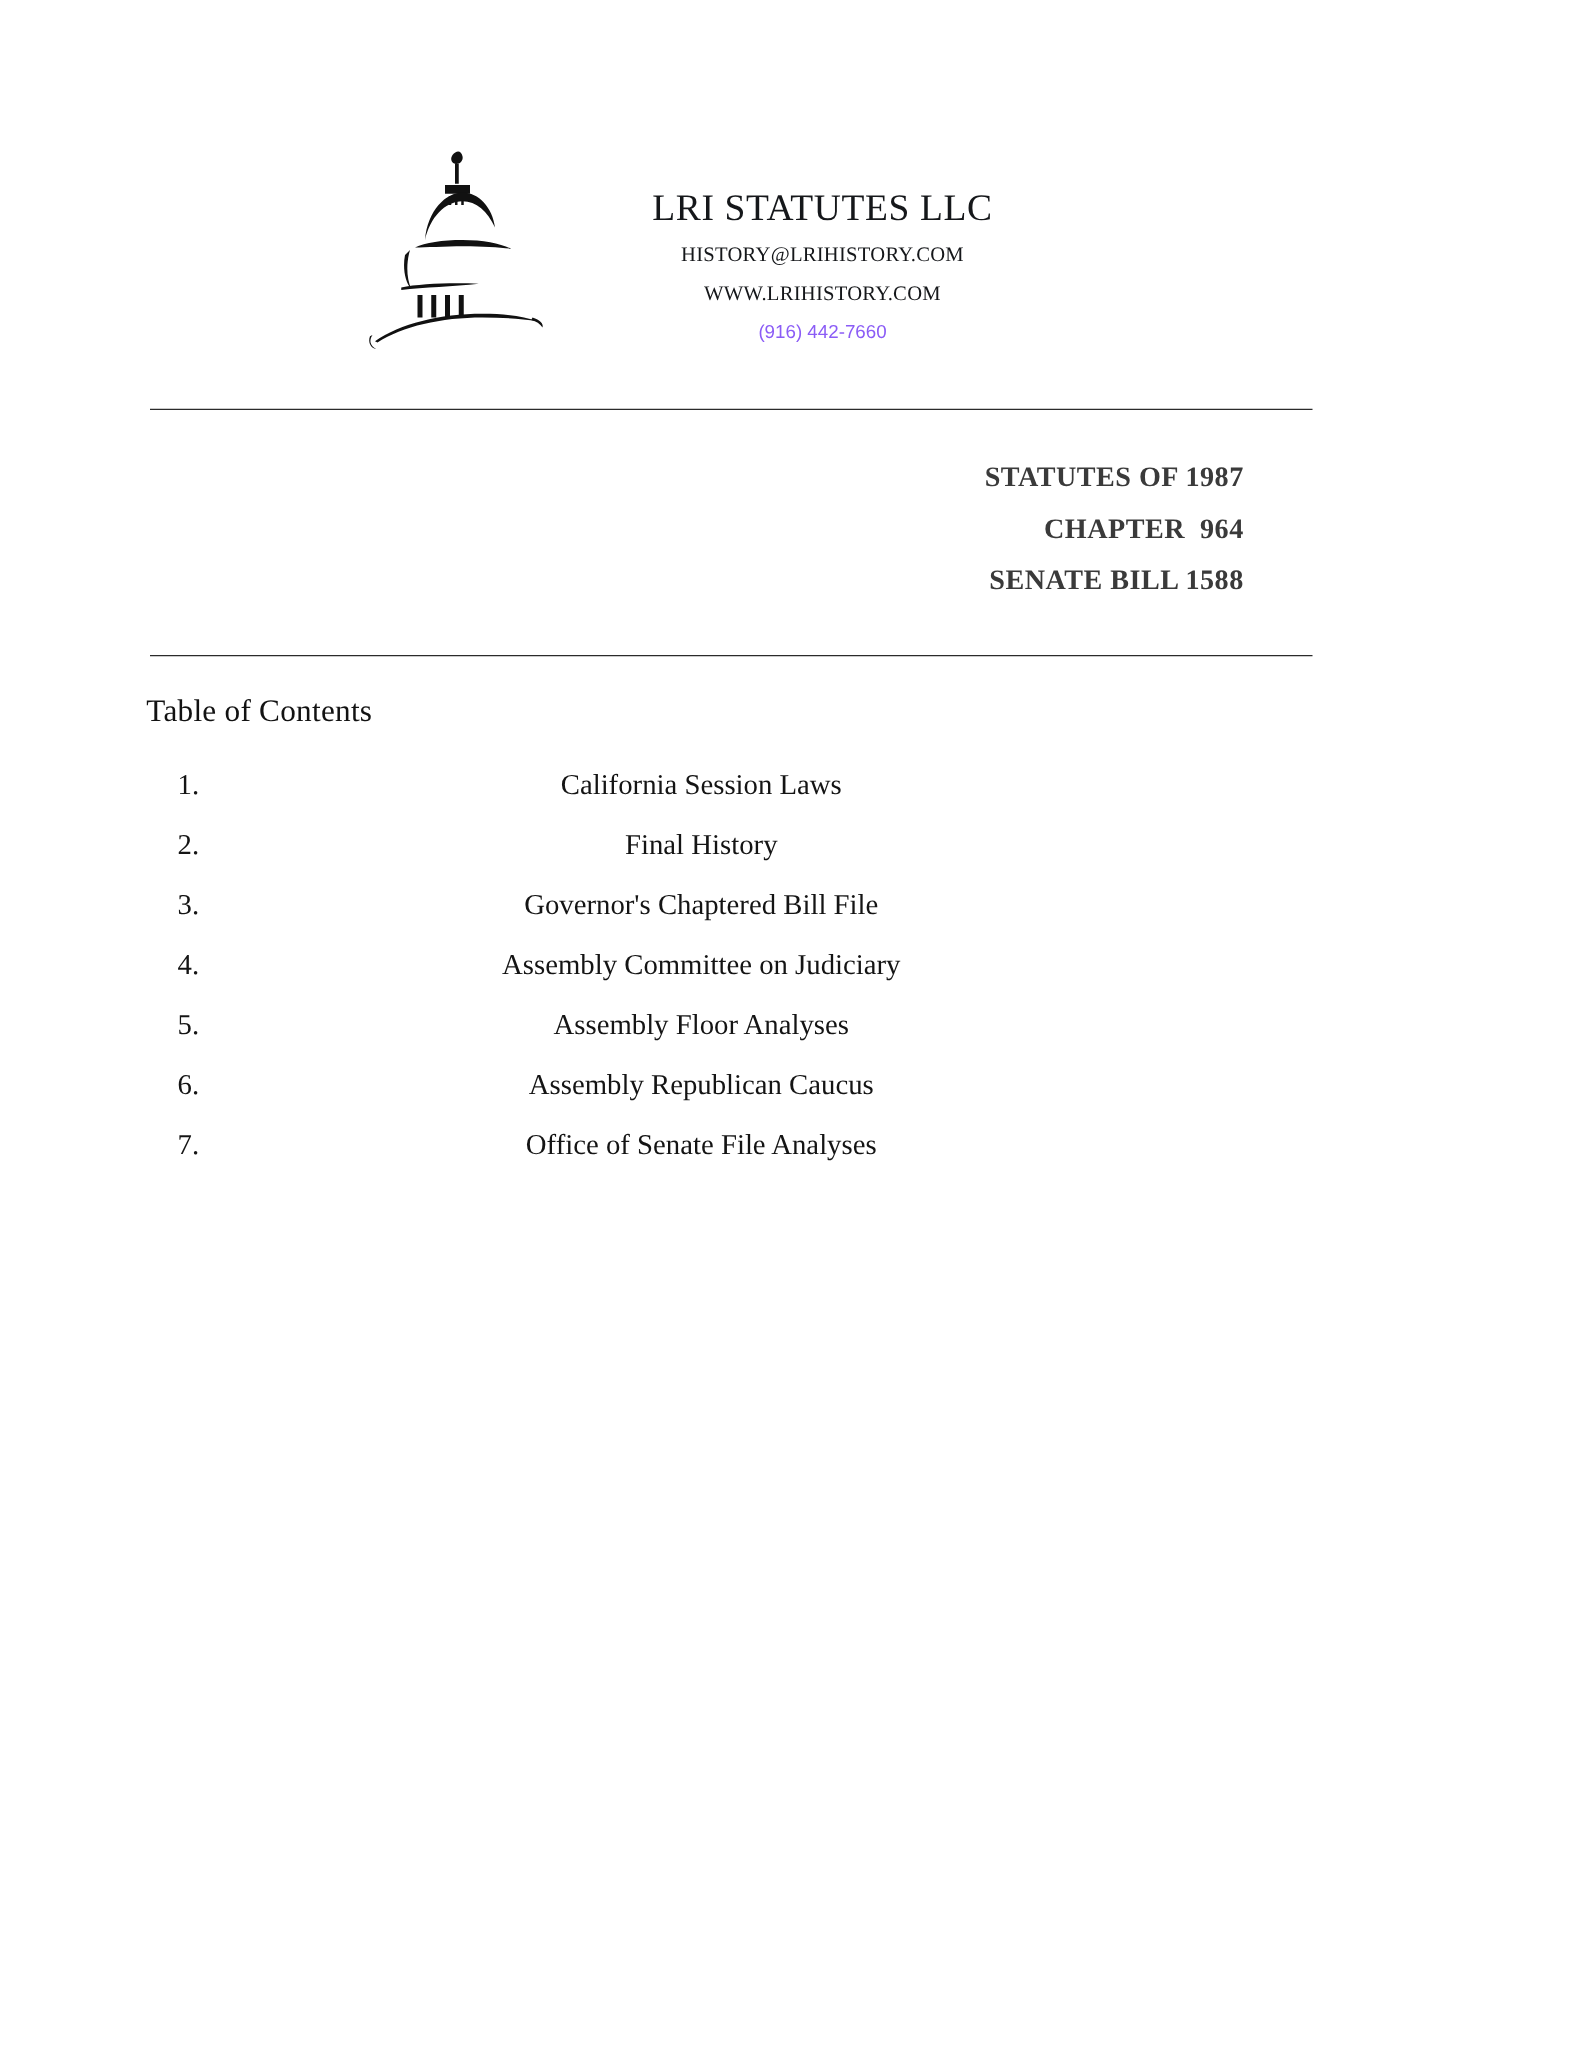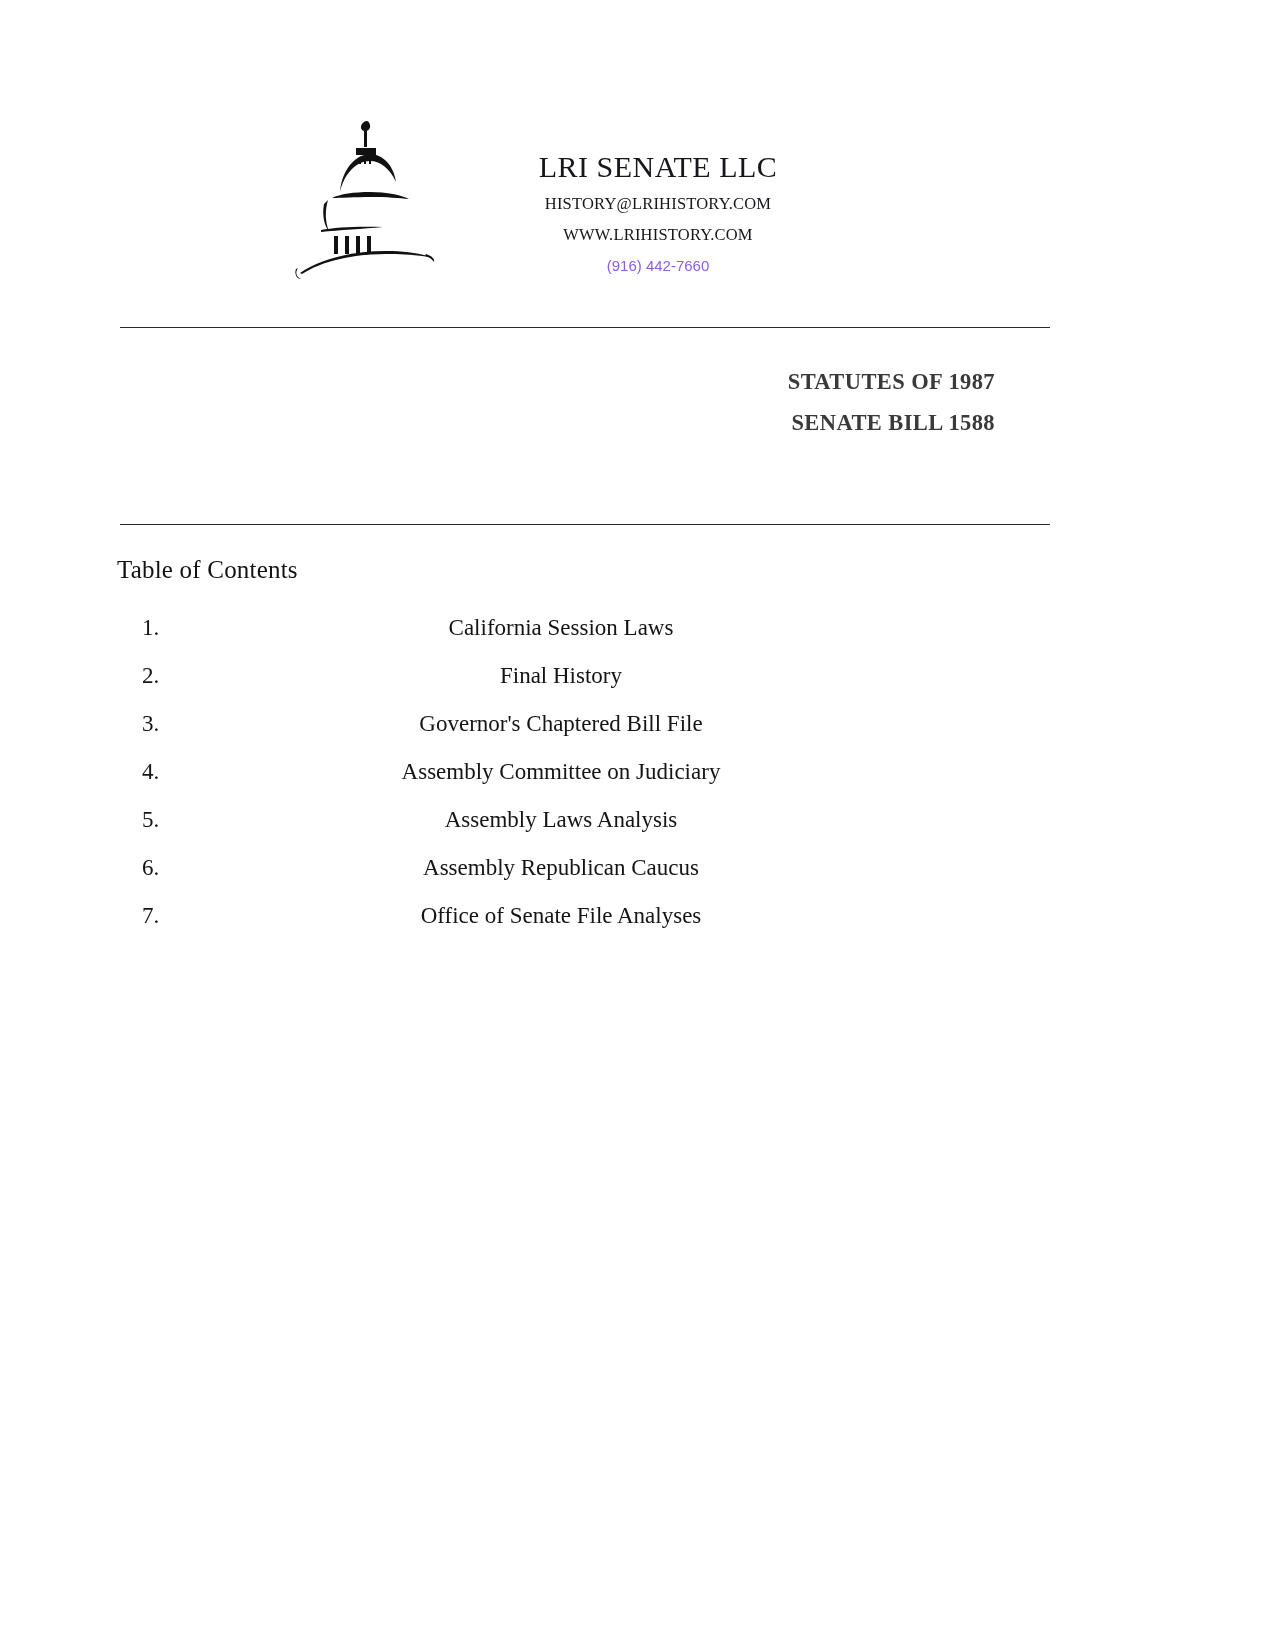--- a/index.html
+++ b/index.html
@@ -165,32 +165,33 @@
 
             <path d="M12 155 c20 -14 52 -22 86 -22 c18 0 33 2 44 6 c-13 -2 -28 -3 -44 -3 c-33 0 -64 7 -84 20 z"></path>
             <path d="M10 150 c-3 4 -2 9 3 11 c-4 0 -7 -5 -5 -10 z"></path>
             <path d="M138 136 c6 2 9 5 8 8 c-2 -3 -5 -5 -9 -6 z"></path>
           </g>
         </svg>
       </span>
     </div>
 
     <div class="org-block">
-      <div class="org-name">LRI SENATE LLC</div>
+      <div class="org-name">LRI STATUTES LLC</div>
       <div class="org-line">HISTORY@LRIHISTORY.COM</div>
       <div class="org-line">WWW.LRIHISTORY.COM</div>
       <div class="org-phone">(916) 442-7660</div>
     </div>
 
   </div>
 
   <div class="rule rule-top"></div>
 
   <div class="title-block">
     <div>STATUTES OF 1987</div>
+    <div>CHAPTER  964</div>
     <div>SENATE BILL 1588</div>
   </div>
 
   <div class="rule rule-bottom"></div>
 
   <div class="toc-heading">Table of Contents</div>
 
   <ol class="toc-list">
     <li class="toc-item">
       <span class="toc-num">1.</span>
@@ -203,21 +204,21 @@
     <li class="toc-item">
       <span class="toc-num">3.</span>
       <span class="toc-label">Governor's Chaptered Bill File</span>
     </li>
     <li class="toc-item">
       <span class="toc-num">4.</span>
       <span class="toc-label">Assembly Committee on Judiciary</span>
     </li>
     <li class="toc-item">
       <span class="toc-num">5.</span>
-      <span class="toc-label">Assembly Laws Analysis</span>
+      <span class="toc-label">Assembly Floor Analyses</span>
     </li>
     <li class="toc-item">
       <span class="toc-num">6.</span>
       <span class="toc-label">Assembly Republican Caucus</span>
     </li>
     <li class="toc-item">
       <span class="toc-num">7.</span>
       <span class="toc-label">Office of Senate File Analyses</span>
     </li>
   </ol>

